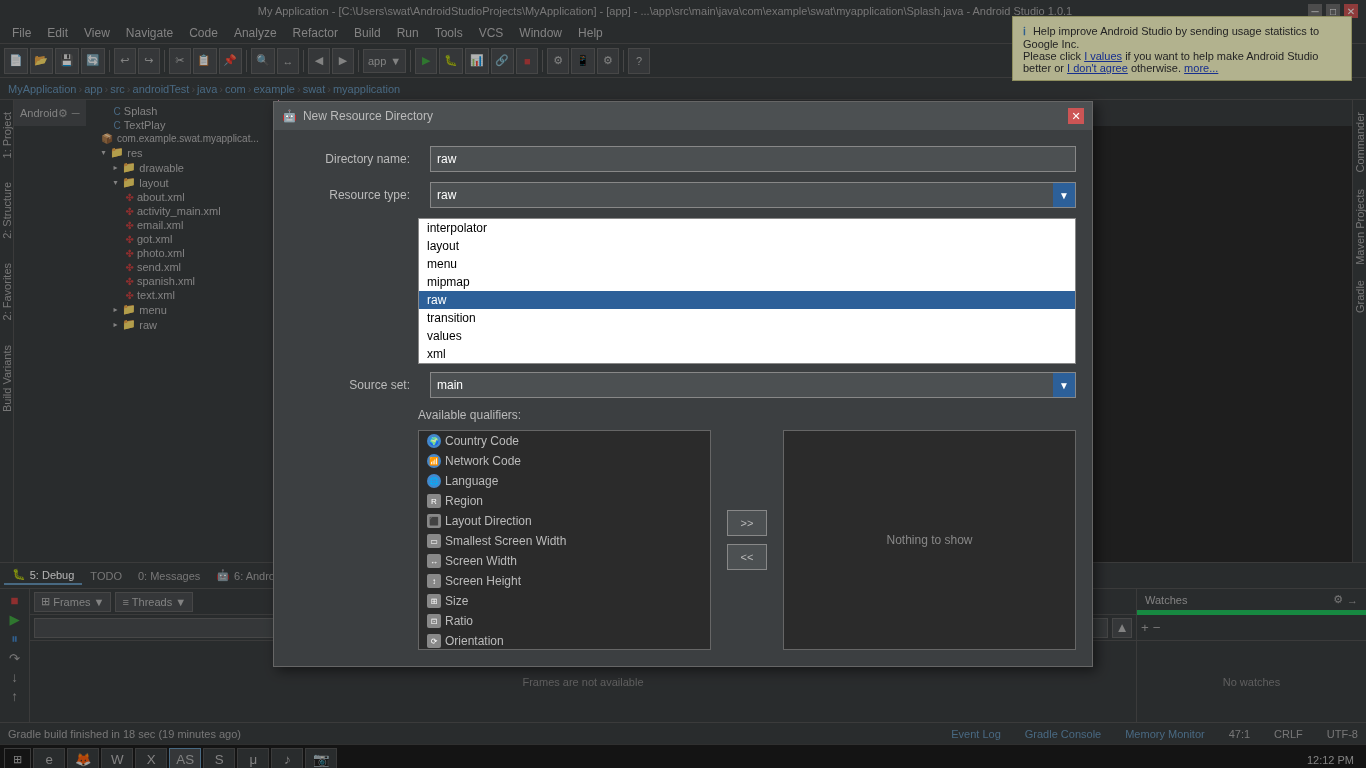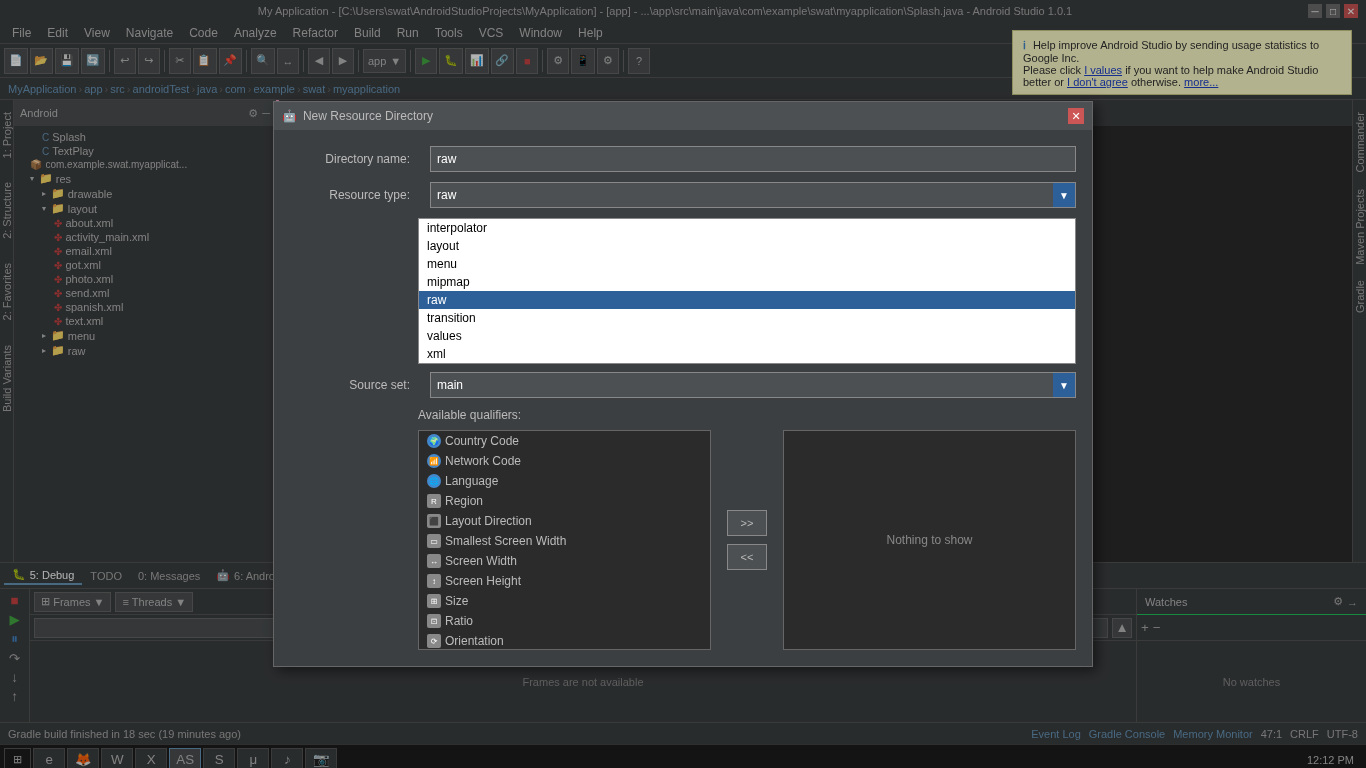--- a/index.html
+++ b/index.html
@@ -20,21 +20,21 @@
     .app-dropdown { background: #4c5052; border: 1px solid #666; color: #bbb; height: 24px; padding: 0 4px; font-size: 11px; display: flex; align-items: center; gap: 4px; }
 
     
     #breadcrumb { background: #3c3f41; height: 22px; display: flex; align-items: center; padding: 0 8px; font-size: 11px; color: #aaa; border-bottom: 1px solid #555; }
     .bc-sep { margin: 0 2px; color: #666; }
 
     
     #main { display: flex; height: calc(768px - 22px - 22px - 34px - 22px - 22px - 22px); }
 
     
-    #project-panel { width: 265px; background: #3c3f41; border-right: 3px solid #f9a8d4; display: flex; flex-direction: column; }
+    #project-panel { width: 265px; background: #3c3f41; border-right: 1px solid #f9a8d4; display: flex; flex-direction: row; }
     #project-panel-header { background: #4c5052; height: 26px; display: flex; align-items: center; padding: 0 6px; font-size: 11px; justify-content: space-between; }
     #project-tree { flex: 1; overflow: auto; padding: 4px 0; }
     .tree-item { padding: 1px 4px; cursor: pointer; display: flex; align-items: center; gap: 3px; white-space: nowrap; font-size: 11px; }
     .tree-indent-1 { padding-left: 16px; }
     .tree-indent-2 { padding-left: 28px; }
     .tree-indent-3 { padding-left: 40px; }
     .tree-arrow { font-size: 8px; margin-right: 2px; }
 
     
     #editor-area { flex: 1; display: flex; flex-direction: column; background: #2b2b2b; }
@@ -87,21 +87,21 @@
     .qualifier-item { padding: 3px 8px; cursor: pointer; font-size: 12px; color: #bbb; display: flex; align-items: center; gap: 4px; }
     #qualifier-arrows { display: flex; flex-direction: column; justify-content: center; align-items: center; gap: 8px; }
     .arrow-btn { width: 40px; height: 26px; background: #4c5052; border: 1px solid #888; color: #bbb; font-size: 11px; cursor: pointer; display: flex; align-items: center; justify-content: center; }
     #qualifiers-right { flex: 1; border: 1px solid #666; background: #2b2b2b; min-height: 280px; display: flex; align-items: center; justify-content: center; color: #888; font-size: 12px; }
     #modal-footer { display: flex; justify-content: flex-end; gap: 8px; padding: 12px 16px; border-top: 1px solid #555; }
     .modal-btn { height: 28px; padding: 0 20px; font-size: 12px; cursor: pointer; }
     .modal-btn-ok { background: #2d6099; border: 1px solid #4488cc; color: #fff; }
     .modal-btn-cancel { background: #4c5052; border: 1px solid #888; color: #bbb; }
 
     
-    #notification { position: fixed; top: 30px; right: 14px; background: #ffffcc; border: 1px solid #cccc88; padding: 6px 10px; font-size: 11px; color: #333; width: 340px; z-index: 50; }
+    #notification { position: fixed; top: 16px; right: 14px; background: #ffffcc; border: 1px solid #cccc88; padding: 6px 10px; font-size: 11px; color: #333; width: 340px; z-index: 50; }
     .notif-icon { color: #4488cc; font-weight: bold; margin-right: 4px; }
     .notif-link { color: #2244cc; text-decoration: underline; cursor: pointer; }
 
     
     .vert-text { writing-mode: vertical-rl; transform: rotate(180deg); font-size: 11px; color: #aaa; padding: 8px 2px; cursor: pointer; white-space: nowrap; }
   </style>
 </head>
 <body>
 
 <div id="title-bar">
@@ -379,21 +379,21 @@
           <input type="text" style="flex: 1 1 0%; height: 20px; background: rgb(76, 80, 82); border: 1px solid rgb(102, 102, 102); color: rgb(187, 187, 187); padding: 0px 4px; font-size: 11px;" value="">
           <button style="background:#4c5052;border:1px solid #666;color:#bbb;height:20px;width:20px;cursor:pointer;">▲</button>
         </div>
         <div style="flex:1; display:flex; align-items:center; justify-content:center; color:#888; font-size:11px;">
           <span>Frames are not available</span>
         </div>
       </div>
     </div>
 
     <div id="watches-panel" style="width:230px; background:#3c3f41; border-left:1px solid #555; display:flex; flex-direction:column;">
-      <div id="watches-header" style="height:26px; display:flex; align-items:center; padding:0 8px; font-size:11px; background:#3c3f41; border-bottom:1px solid #22c55e; justify-content:space-between;">
+      <div id="watches-header" style="height:26px; display:flex; align-items:center; padding:0 8px; font-size:11px; background:#3c3f41; border-bottom:5px solid #22c55e; justify-content:space-between;">
         <span>Watches</span>
         <div style="display:flex;gap:4px;">
           <button style="background:none;border:none;color:#aaa;cursor:pointer;font-size:11px;">⚙</button>
           <button style="background:none;border:none;color:#aaa;cursor:pointer;font-size:11px;">→</button>
         </div>
       </div>
       <div style="height:26px; display:flex; align-items:center; padding:0 4px; gap:4px; background:#3c3f41; border-bottom:1px solid #555;">
         <button style="background:none;border:none;color:#aaa;cursor:pointer;">+</button>
         <button style="background:none;border:none;color:#aaa;cursor:pointer;">−</button>
       </div>
@@ -401,21 +401,21 @@
         <span>No watches</span>
       </div>
     </div>
   </div>
 </div>
 
 <div id="status-bar" style="height:22px;">
   <div id="status-left">
     <span>Gradle build finished in 18 sec (19 minutes ago)</span>
   </div>
-  <div id="status-right" style="display:flex;gap:8px;align-items:center;">
+  <div id="status-right" style="display:flex;gap:24px;align-items:center;">
     <span style="cursor:pointer;color:#6897bb;">Event Log</span>
     <span style="cursor:pointer;color:#6897bb;">Gradle Console</span>
     <span style="cursor:pointer;color:#6897bb;">Memory Monitor</span>
     <span>47:1</span>
     <span>CRLF</span>
     <span>UTF-8</span>
   </div>
 </div>
 
 <div id="taskbar" style="height:30px; background:#1e1e1e; display:flex; align-items:center; padding:0 4px; gap:2px; border-top:1px solid #444;">

